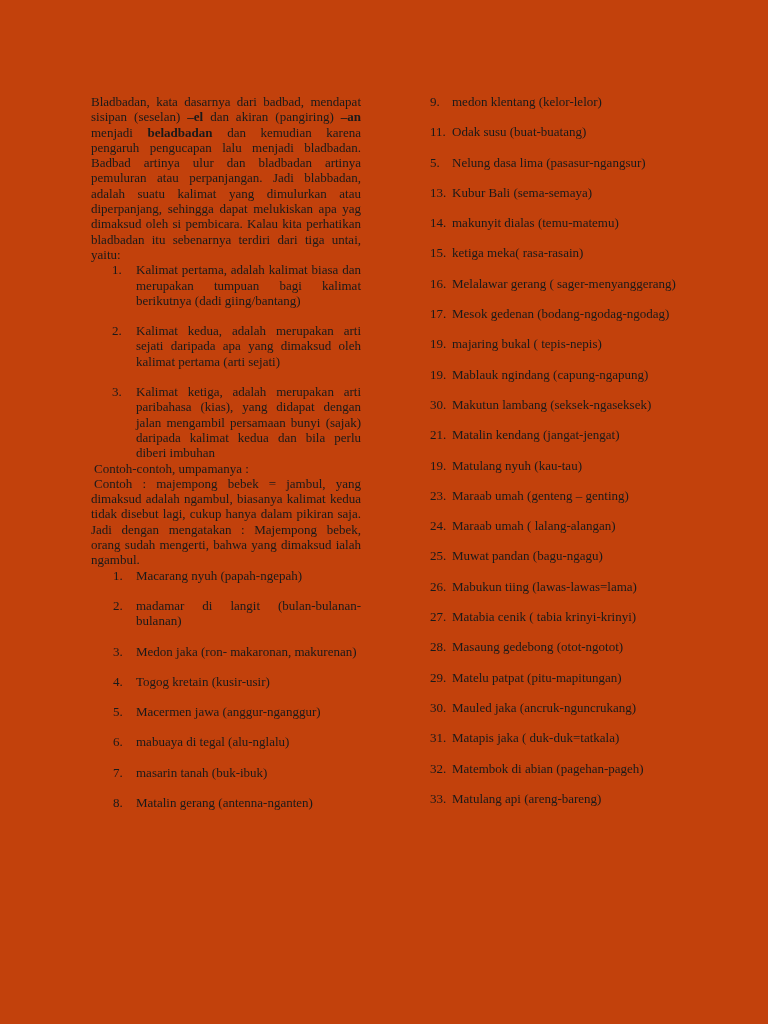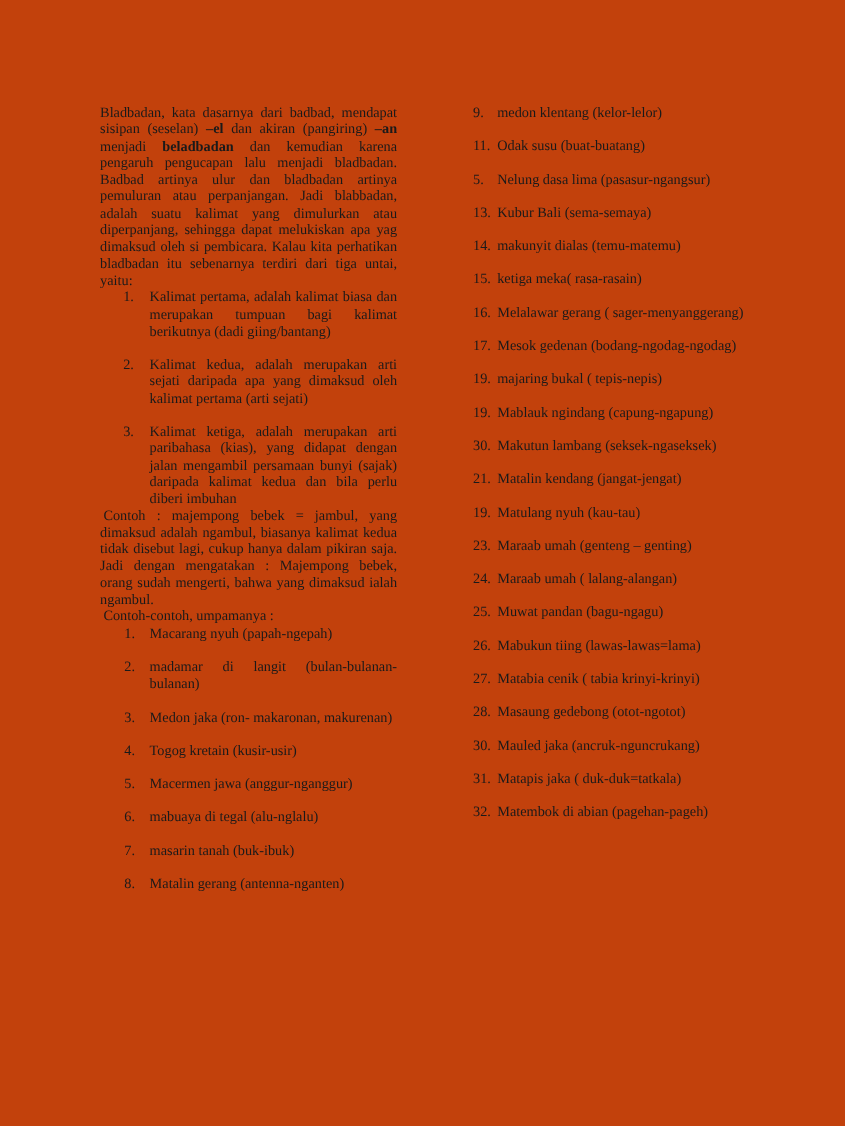--- a/index.html
+++ b/index.html
@@ -39,22 +39,22 @@
     <p class="para para-intro">
       <span>Bladbadan, kata dasarnya dari badbad, mendapat sisipan (seselan) </span><b>–el</b><span> dan akiran (pangiring) </span><b>–an</b><span> menjadi </span><b>beladbadan</b><span> dan kemudian karena pengaruh pengucapan lalu menjadi bladbadan. Badbad artinya ulur dan bladbadan artinya pemuluran atau perpanjangan. Jadi blabbadan, adalah suatu kalimat yang dimulurkan atau diperpanjang, sehingga dapat melukiskan apa yag dimaksud oleh si pembicara. Kalau kita perhatikan bladbadan itu sebenarnya terdiri dari tiga untai, yaitu:</span>
     </p>
 
     <ol class="defs">
       <li><span class="num">1.</span><span>Kalimat pertama, adalah kalimat biasa dan merupakan tumpuan bagi kalimat berikutnya (dadi giing/bantang)</span></li>
       <li><span class="num">2.</span><span>Kalimat kedua, adalah merupakan arti sejati daripada apa yang dimaksud oleh kalimat pertama (arti sejati)</span></li>
       <li><span class="num">3.</span><span>Kalimat ketiga, adalah merupakan arti paribahasa (kias), yang didapat dengan jalan mengambil persamaan bunyi (sajak) daripada kalimat kedua dan bila perlu diberi imbuhan</span></li>
     </ol>
 
+    <p class="para para-contoh2">Contoh-contoh, umpamanya :</p>
     <p class="para para-contoh">Contoh : majempong bebek = jambul, yang dimaksud adalah ngambul, biasanya kalimat kedua tidak disebut lagi, cukup hanya dalam pikiran saja. Jadi dengan mengatakan : Majempong bebek, orang sudah mengerti, bahwa yang dimaksud ialah ngambul.</p>
-    <p class="para para-contoh2">Contoh-contoh, umpamanya :</p>
 
     <ol class="ex-left">
       <li><span class="num">1.</span><span>Macarang nyuh (papah-ngepah)</span></li>
       <li><span class="num">2.</span><span>madamar di langit (bulan-bulanan-bulanan)</span></li>
       <li><span class="num">3.</span><span>Medon jaka (ron- makaronan, makurenan)</span></li>
       <li><span class="num">4.</span><span>Togog kretain (kusir-usir)</span></li>
       <li><span class="num">5.</span><span>Macermen jawa (anggur-nganggur)</span></li>
       <li><span class="num">6.</span><span>mabuaya di tegal (alu-nglalu)</span></li>
       <li><span class="num">7.</span><span>masarin tanah (buk-ibuk)</span></li>
       <li><span class="num">8.</span><span>Matalin gerang (antenna-nganten)</span></li>
@@ -75,19 +75,21 @@
       <li><span class="num">19.</span><span>Mablauk ngindang (capung-ngapung)</span></li>
       <li><span class="num">30.</span><span>Makutun lambang (seksek-ngaseksek)</span></li>
       <li><span class="num">21.</span><span>Matalin kendang (jangat-jengat)</span></li>
       <li><span class="num">19.</span><span>Matulang nyuh (kau-tau)</span></li>
       <li><span class="num">23.</span><span>Maraab umah (genteng – genting)</span></li>
       <li><span class="num">24.</span><span>Maraab umah ( lalang-alangan)</span></li>
       <li><span class="num">25.</span><span>Muwat pandan (bagu-ngagu)</span></li>
       <li><span class="num">26.</span><span>Mabukun tiing (lawas-lawas=lama)</span></li>
       <li><span class="num">27.</span><span>Matabia cenik ( tabia krinyi-krinyi)</span></li>
       <li><span class="num">28.</span><span>Masaung gedebong (otot-ngotot)</span></li>
+      <li><span class="num">29.</span><span>Matelu patpat (pitu-mapitungan)</span></li>
       <li><span class="num">30.</span><span>Mauled jaka (ancruk-nguncrukang)</span></li>
       <li><span class="num">31.</span><span>Matapis jaka ( duk-duk=tatkala)</span></li>
       <li><span class="num">32.</span><span>Matembok di abian (pagehan-pageh)</span></li>
+      <li><span class="num">33.</span><span>Matulang api (areng-bareng)</span></li>
     </ol>
   </div>
 
 </div>
 
 </body></html>

